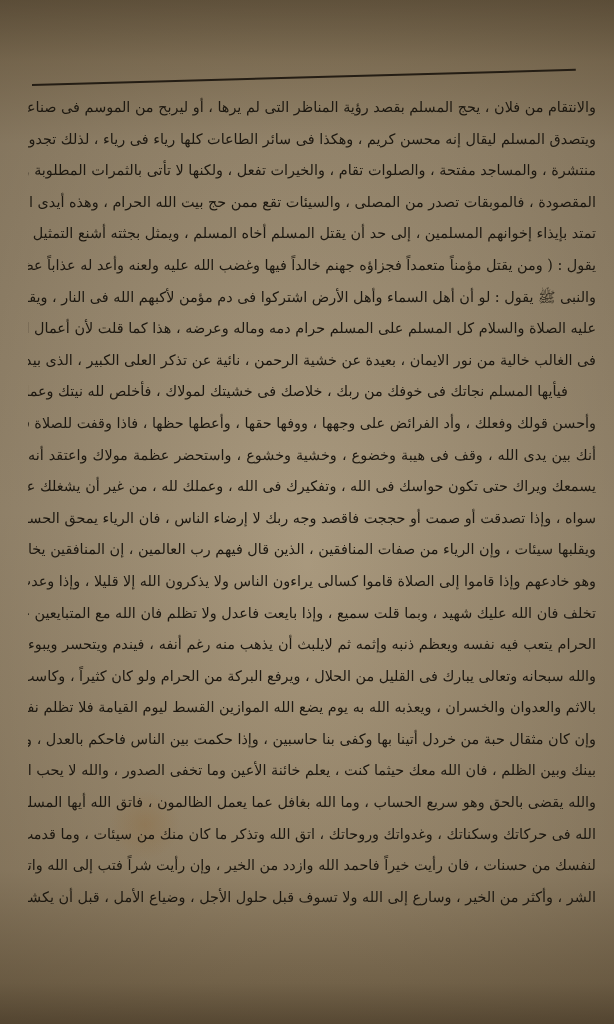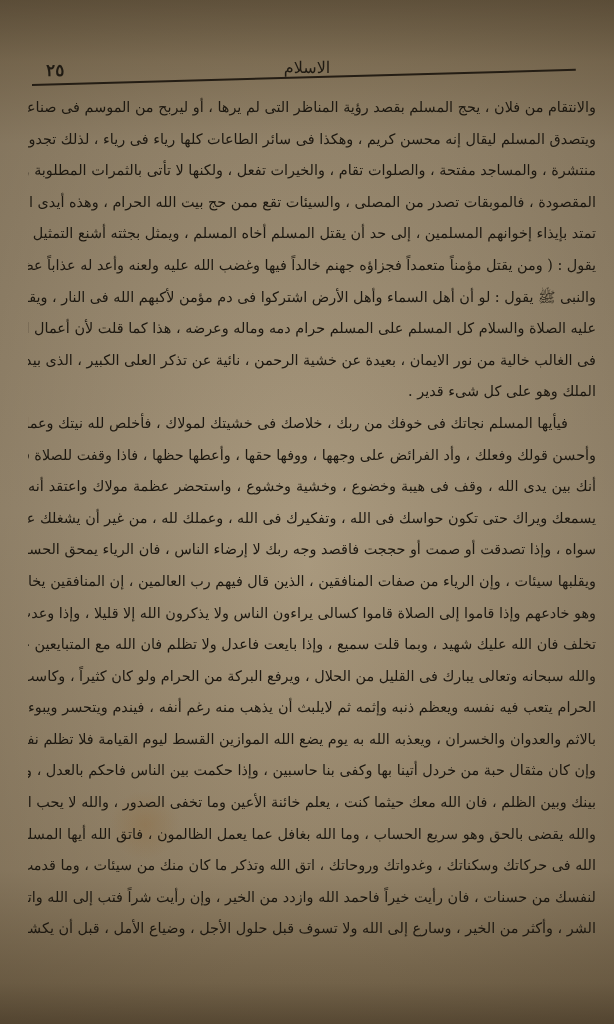--- a/index.html
+++ b/index.html
@@ -92,47 +92,42 @@
     .line.indent {
       padding-right: 28px;
     }
   </style>
 </head>
 <body>
 
 <div class="page">
   <div class="stain"></div>
 
-  <div class="header">
-    <span class="page-number">٢٥</span>
-    <span class="running-title">الاسلام</span>
-  </div>
   <div class="rule"></div>
 
   <div class="body-text">
     <span class="line">والانتقام من فلان ، يحج المسلم بقصد رؤية المناظر التى لم يرها ، أو ليربح من الموسم فى صناعة أو تجارة ،</span>
     <span class="line">ويتصدق المسلم ليقال إنه محسن كريم ، وهكذا فى سائر الطاعات كلها رياء فى رياء ، لذلك تجدون الطاعات</span>
     <span class="line">منتشرة ، والمساجد مفتحة ، والصلوات تقام ، والخيرات تفعل ، ولكنها لا تأتى بالثمرات المطلوبة والنتائج</span>
     <span class="line">المقصودة ، فالموبقات تصدر من المصلى ، والسيئات تقع ممن حج بيت الله الحرام ، وهذه أيدى المسلمين ،</span>
     <span class="line">تمتد بإيذاء إخوانهم المسلمين ، إلى حد أن يقتل المسلم أخاه المسلم ، ويمثل بجثته أشنع التمثيل ، والله تعالى</span>
     <span class="line">يقول : ( ومن يقتل مؤمناً متعمداً فجزاؤه جهنم خالداً فيها وغضب الله عليه ولعنه وأعد له عذاباً عظيماً )</span>
     <span class="line">والنبى ﷺ يقول : لو أن أهل السماء وأهل الأرض اشتركوا فى دم مؤمن لأكبهم الله فى النار ، ويقول</span>
     <span class="line">عليه الصلاة والسلام كل المسلم على المسلم حرام دمه وماله وعرضه ، هذا كما قلت لأن أعمال المسلمين الآن</span>
     <span class="line">فى الغالب خالية من نور الايمان ، بعيدة عن خشية الرحمن ، نائية عن تذكر العلى الكبير ، الذى بيده</span>
-    <span class="line last">الملك وهو على كل شىء قدير .</span>
     <span class="line indent">فيأيها المسلم نجاتك فى خوفك من ربك ، خلاصك فى خشيتك لمولاك ، فأخلص لله نيتك وعملك ،</span>
     <span class="line">وأحسن قولك وفعلك ، وأد الفرائض على وجهها ، ووفها حقها ، وأعطها حظها ، فاذا وقفت للصلاة فاعلم</span>
     <span class="line">أنك بين يدى الله ، وقف فى هيبة وخضوع ، وخشية وخشوع ، واستحضر عظمة مولاك واعتقد أنه</span>
     <span class="line">يسمعك ويراك حتى تكون حواسك فى الله ، وتفكيرك فى الله ، وعملك لله ، من غير أن يشغلك عنه</span>
     <span class="line">سواه ، وإذا تصدقت أو صمت أو حججت فاقصد وجه ربك لا إرضاء الناس ، فان الرياء يمحق الحسنات ،</span>
     <span class="line">ويقلبها سيئات ، وإن الرياء من صفات المنافقين ، الذين قال فيهم رب العالمين ، إن المنافقين يخادعون الله</span>
     <span class="line">وهو خادعهم وإذا قاموا إلى الصلاة قاموا كسالى يراءون الناس ولا يذكرون الله إلا قليلا ، وإذا وعدت فلا</span>
     <span class="line">تخلف فان الله عليك شهيد ، وبما قلت سميع ، وإذا بايعت فاعدل ولا تظلم فان الله مع المتبايعين حتى يتفرقا ،</span>
+    <span class="line">الحرام يتعب فيه نفسه ويعظم ذنبه وإثمه ثم لايلبث أن يذهب منه رغم أنفه ، فيندم ويتحسر ويبوء</span>
     <span class="line">والله سبحانه وتعالى يبارك فى القليل من الحلال ، ويرفع البركة من الحرام ولو كان كثيراً ، وكاسب</span>
-    <span class="line">الحرام يتعب فيه نفسه ويعظم ذنبه وإثمه ثم لايلبث أن يذهب منه رغم أنفه ، فيندم ويتحسر ويبوء</span>
     <span class="line">بالاثم والعدوان والخسران ، ويعذبه الله به يوم يضع الله الموازين القسط ليوم القيامة فلا تظلم نفس شيئاً</span>
     <span class="line">وإن كان مثقال حبة من خردل أتينا بها وكفى بنا حاسبين ، وإذا حكمت بين الناس فاحكم بالعدل ، وباعد</span>
     <span class="line">بينك وبين الظلم ، فان الله معك حيثما كنت ، يعلم خائنة الأعين وما تخفى الصدور ، والله لا يحب الظالمين ،</span>
     <span class="line">والله يقضى بالحق وهو سريع الحساب ، وما الله بغافل عما يعمل الظالمون ، فاتق الله أيها المسلم ، وراقب</span>
     <span class="line">الله فى حركاتك وسكناتك ، وغدواتك وروحاتك ، اتق الله وتذكر ما كان منك من سيئات ، وما قدمت</span>
     <span class="line">لنفسك من حسنات ، فان رأيت خيراً فاحمد الله وازدد من الخير ، وإن رأيت شراً فتب إلى الله واترك</span>
     <span class="line">الشر ، وأكثر من الخير ، وسارع إلى الله ولا تسوف قبل حلول الأجل ، وضياع الأمل ، قبل أن يكشف</span>
   </div>
 </div>
 

